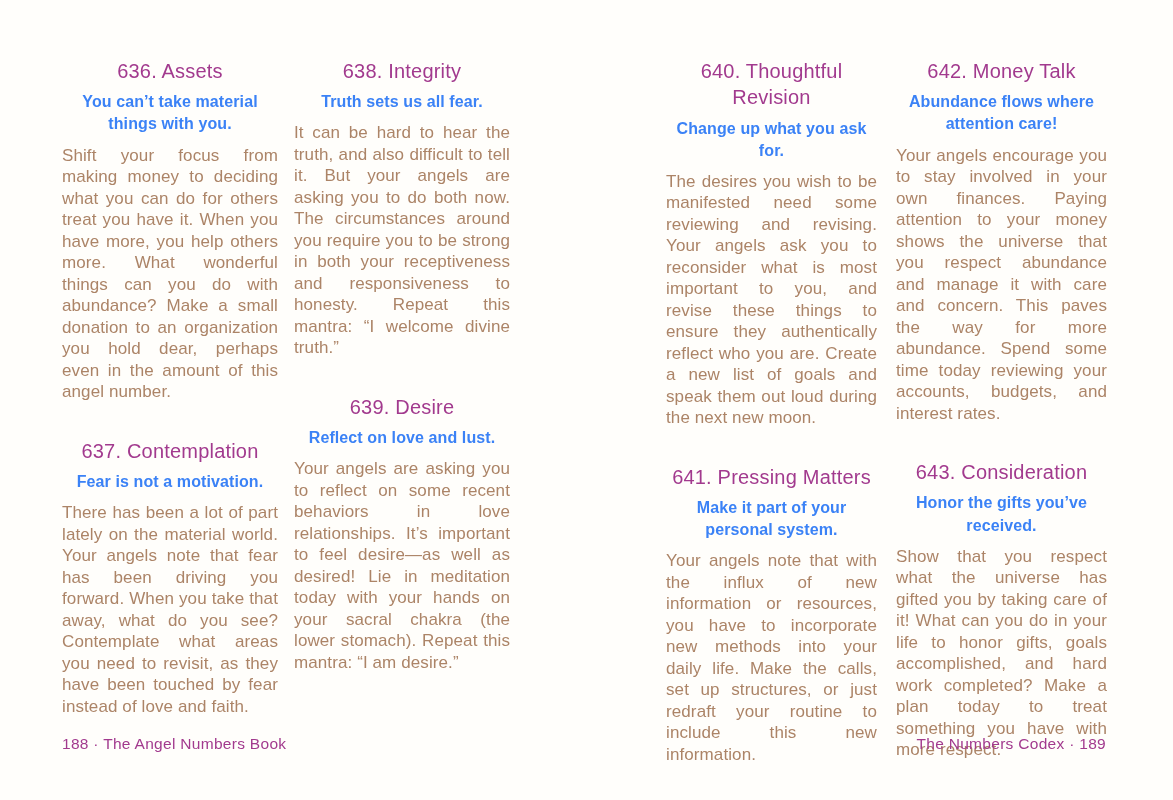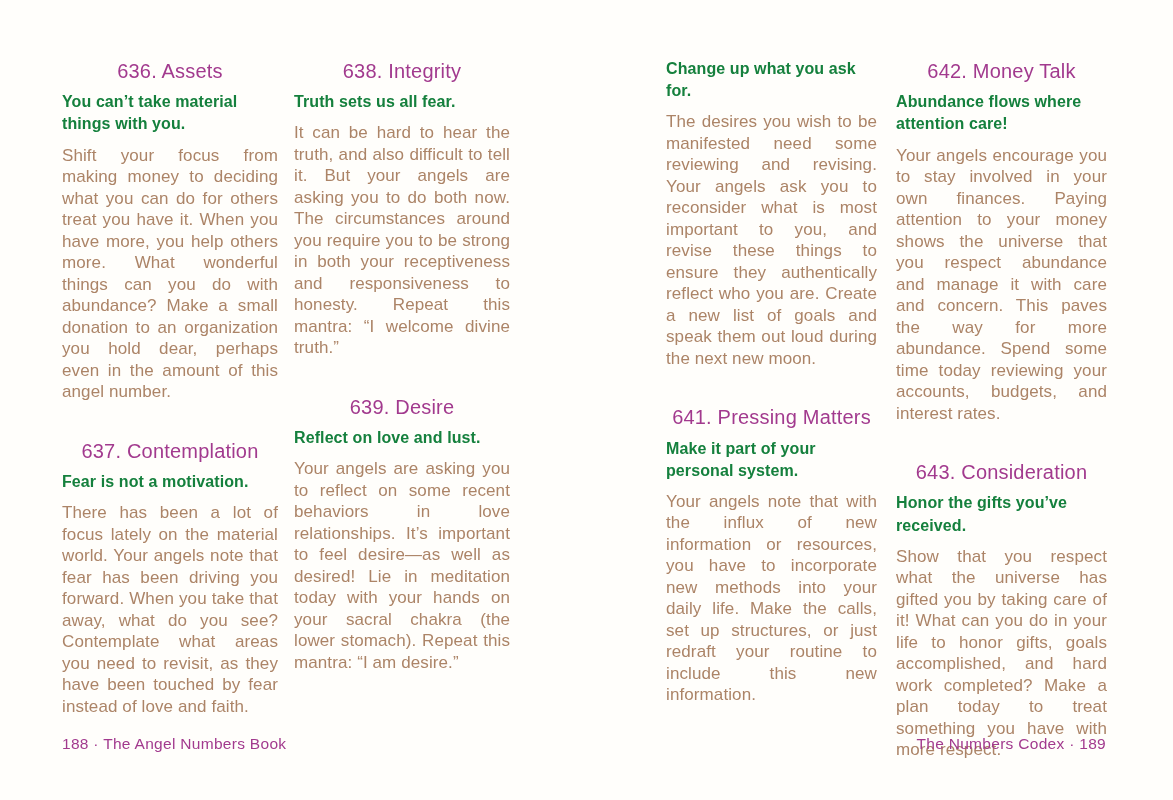--- a/index.html
+++ b/index.html
@@ -29,22 +29,22 @@
     line-height: 1.32;
     color: #a23a8e;
     text-align: center;
     letter-spacing: 0.2px;
   }
   .entry-subtitle {
     margin: 0 0 9px 0;
     font-size: 16px;
     font-weight: 700;
     line-height: 1.38;
-    color: #15803d;
-    text-align: left;
+    color: #3b82f6;
+    text-align: center;
     letter-spacing: 0.1px;
   }
   .entry-body {
     margin: 0;
     font-size: 17px;
     font-weight: 400;
     line-height: 21.5px;
     color: #ac8467;
     text-align: justify;
     letter-spacing: 0.1px;
@@ -69,21 +69,21 @@
     <div class="columns">
       <div class="col">
         <section class="entry">
           <h2 class="entry-title">636. Assets</h2>
           <h3 class="entry-subtitle">You can’t take material things with you.</h3>
           <p class="entry-body">Shift your focus from making money to deciding what you can do for others treat you have it. When you have more, you help others more. What wonderful things can you do with abundance? Make a small donation to an organization you hold dear, perhaps even in the amount of this angel number.</p>
         </section>
         <section class="entry">
           <h2 class="entry-title">637. Contemplation</h2>
           <h3 class="entry-subtitle">Fear is not a motivation.</h3>
-          <p class="entry-body">There has been a lot of focus lately on the material world. Your angels note that fear has been driving you forward. When you take that away, what do you see? Contemplate what areas you need to revisit, as they have been touched by fear instead of love and faith.</p>
+          <p class="entry-body">There has been a lot of part lately on the material world. Your angels note that fear has been driving you forward. When you take that away, what do you see? Contemplate what areas you need to revisit, as they have been touched by fear instead of love and faith.</p>
         </section>
       </div>
       <div class="col">
         <section class="entry">
           <h2 class="entry-title">638. Integrity</h2>
           <h3 class="entry-subtitle">Truth sets us all fear.</h3>
           <p class="entry-body">It can be hard to hear the truth, and also difficult to tell it. But your angels are asking you to do both now. The circumstances around you require you to be strong in both your receptiveness and responsiveness to honesty. Repeat this mantra: “I welcome divine truth.”</p>
         </section>
         <section class="entry">
           <h2 class="entry-title">639. Desire</h2>
@@ -91,20 +91,21 @@
           <p class="entry-body">Your angels are asking you to reflect on some recent behaviors in love relationships. It’s important to feel desire—as well as desired! Lie in meditation today with your hands on your sacral chakra (the lower stomach). Repeat this mantra: “I am desire.”</p>
         </section>
       </div>
     </div>
   </div>
 
   <div class="page page-right">
     <div class="columns">
       <div class="col">
         <section class="entry">
+          <h2 class="entry-title">640. Thoughtful Revision</h2>
           <h3 class="entry-subtitle">Change up what you ask for.</h3>
           <p class="entry-body">The desires you wish to be manifested need some reviewing and revising. Your angels ask you to reconsider what is most important to you, and revise these things to ensure they authentically reflect who you are. Create a new list of goals and speak them out loud during the next new moon.</p>
         </section>
         <section class="entry">
           <h2 class="entry-title">641. Pressing Matters</h2>
           <h3 class="entry-subtitle">Make it part of your personal system.</h3>
           <p class="entry-body">Your angels note that with the influx of new information or resources, you have to incorporate new methods into your daily life. Make the calls, set up structures, or just redraft your routine to include this new information.</p>
         </section>
       </div>
       <div class="col">

